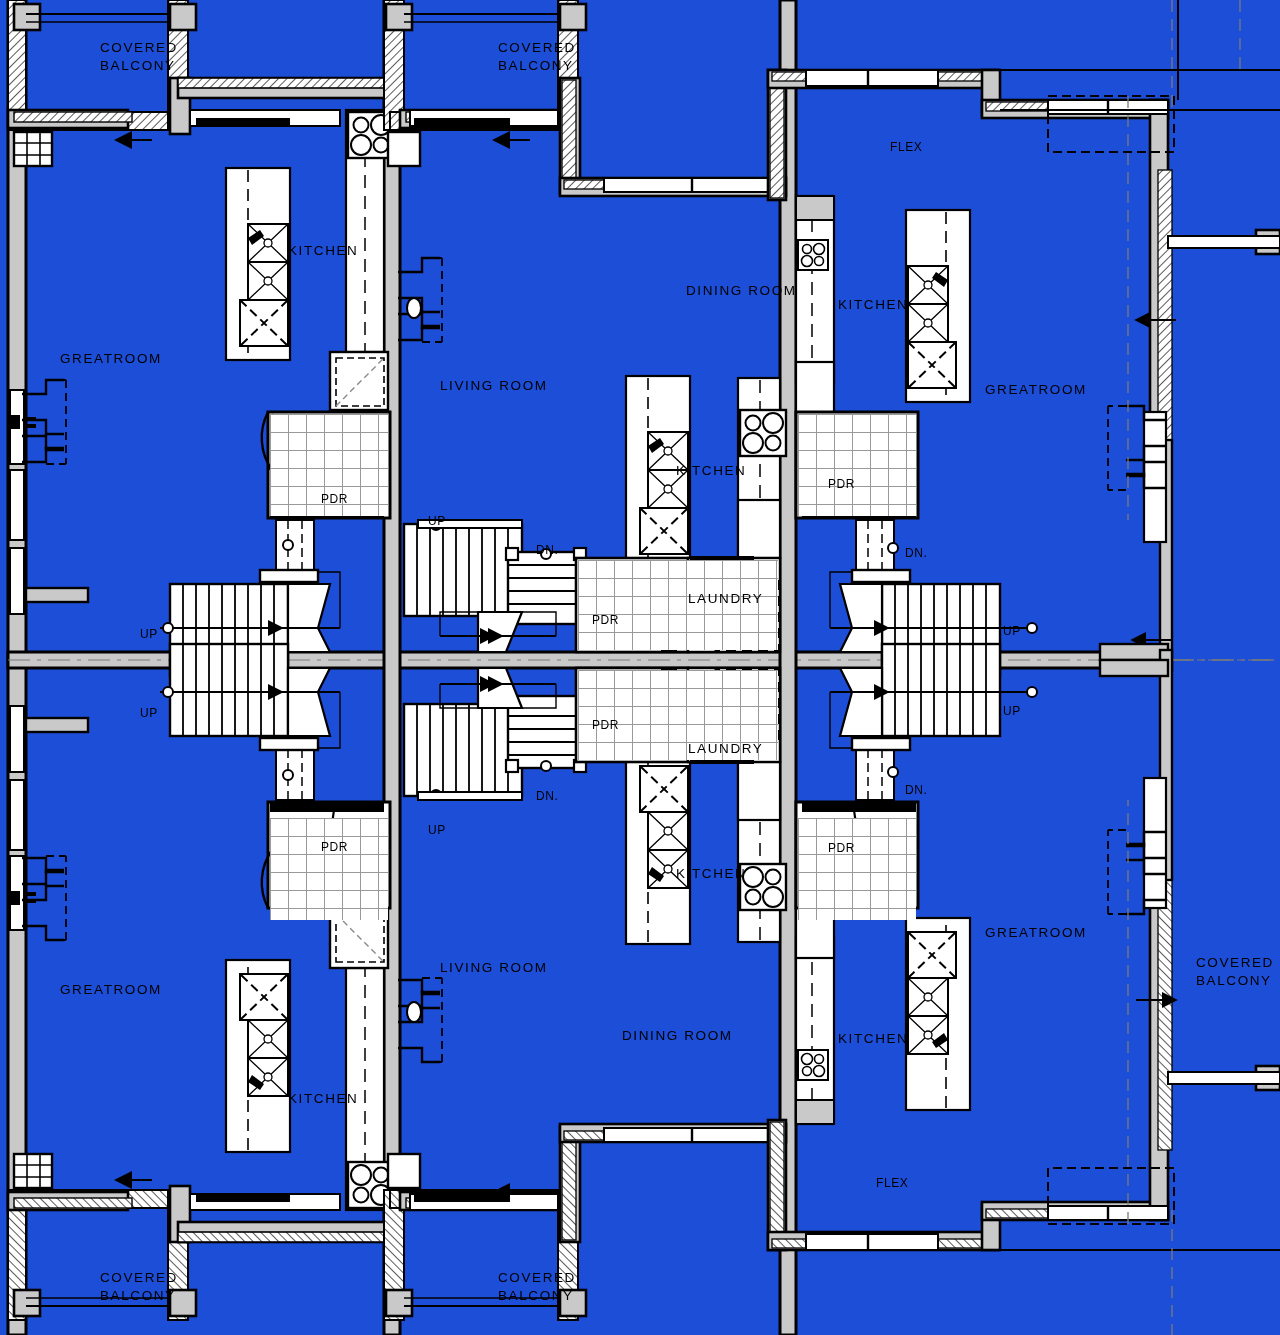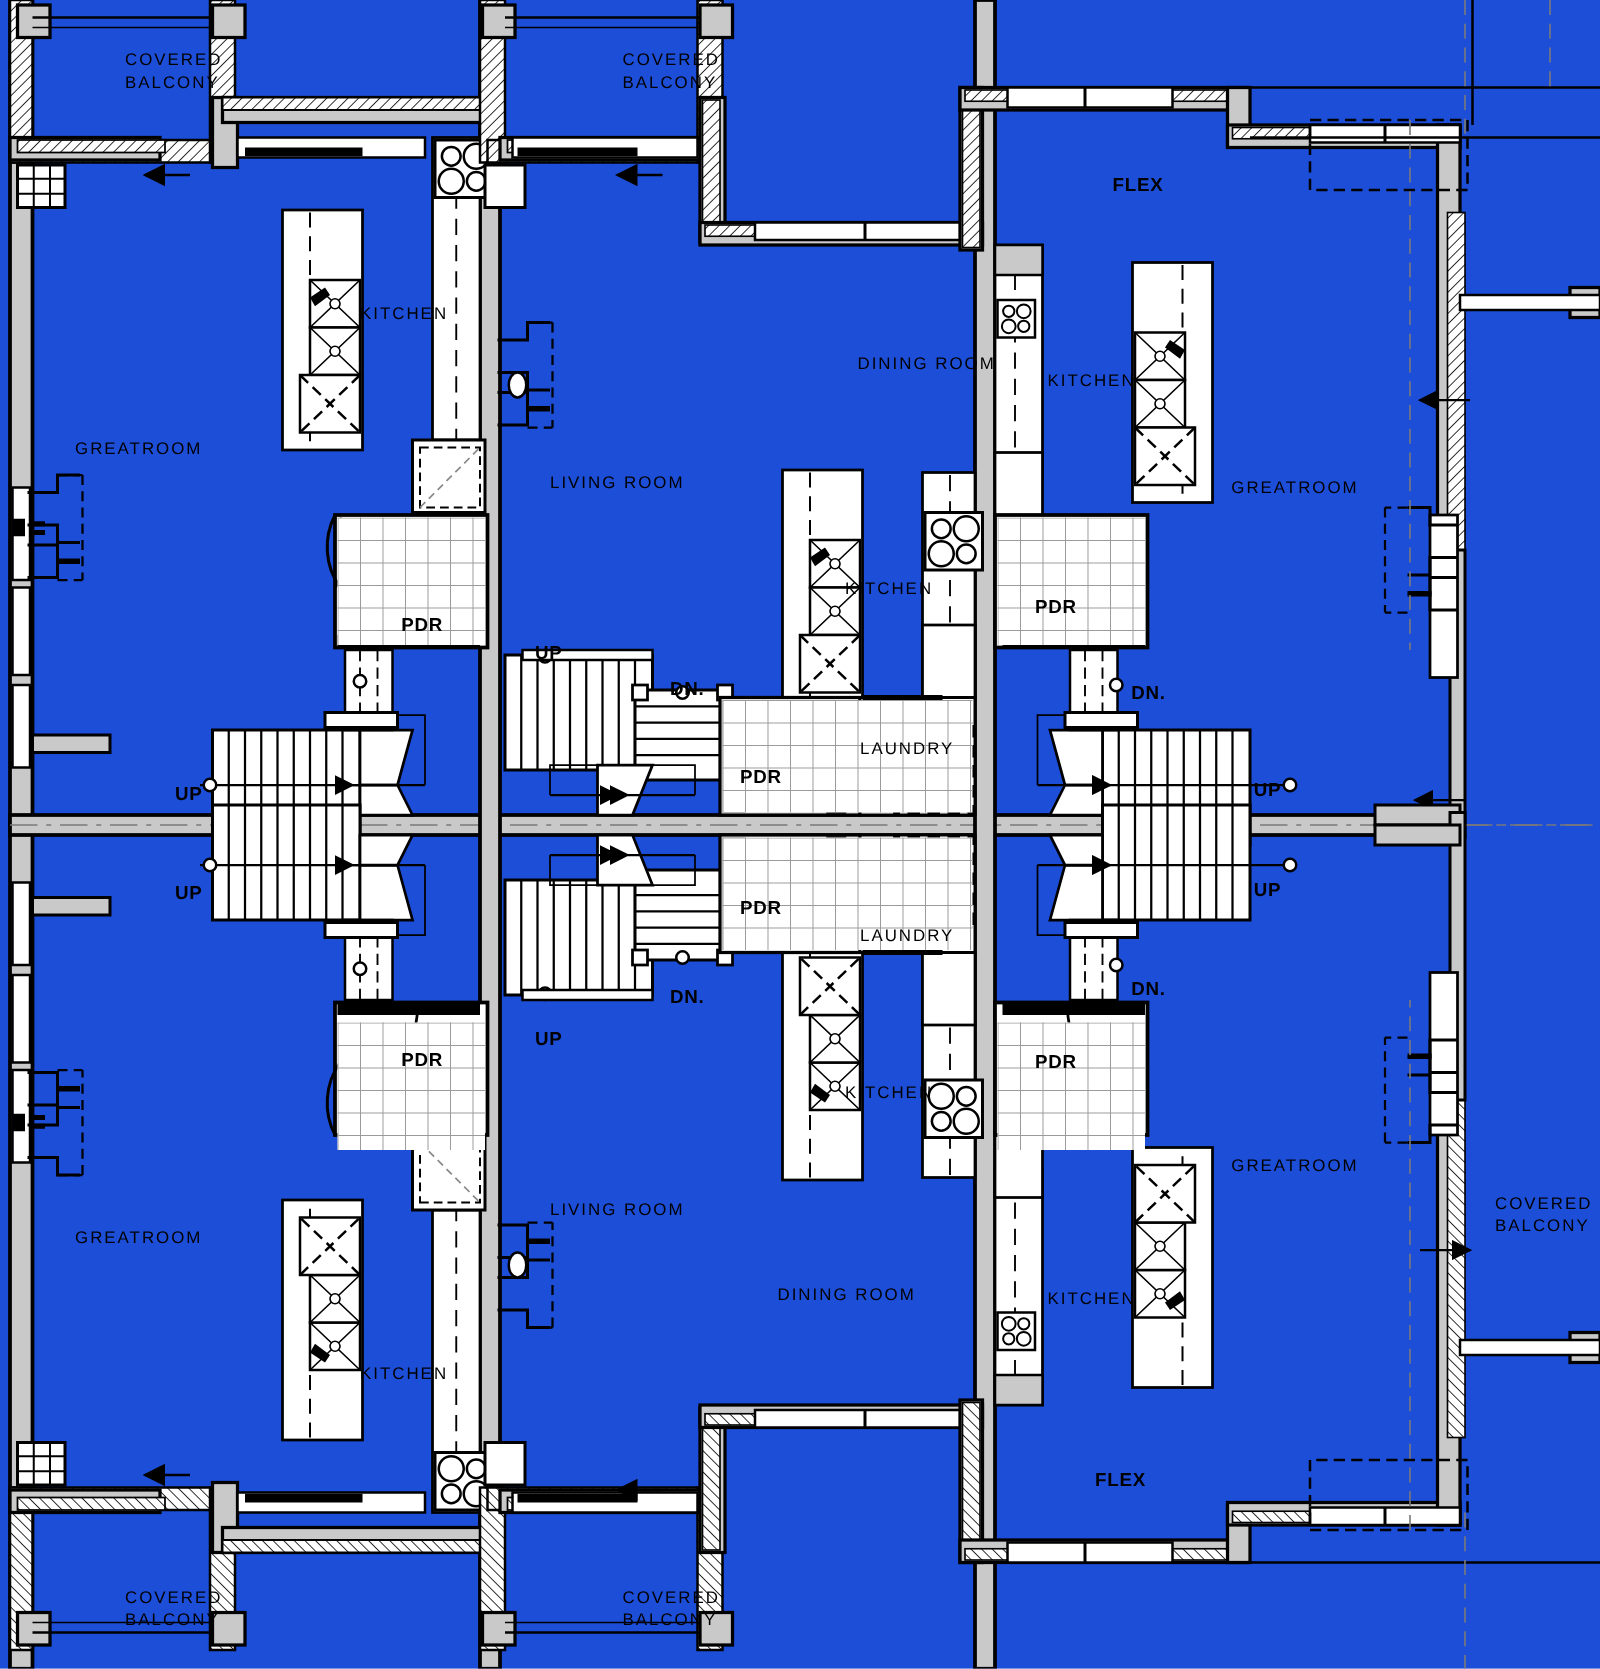--- a/index.html
+++ b/index.html
@@ -1,20 +1,20 @@
 <!DOCTYPE html>
 <html><head>
 <meta charset="utf-8">
 <style>
   html,body{margin:0;padding:0;background:#fff;}
   body{font-family:"Liberation Sans",sans-serif;}
   #plan{position:relative;width:1280px;height:1335px;background:#1d4ed8;overflow:hidden;}
   .lbl{position:absolute;color:#000;white-space:nowrap;letter-spacing:1.6px;
        font-size:13.5px;font-family:"Liberation Sans",sans-serif;}
-  .lbl.sm{font-size:15px;letter-spacing:.6px;font-weight:bold;}
+  .lbl.sm{font-size:12px;letter-spacing:.6px;}
   .tile{position:absolute;background:#fff;
      background-image:linear-gradient(to right,#9a9a9a 1px,transparent 1px),
                       linear-gradient(to bottom,#9a9a9a 1px,transparent 1px);
      background-size:18px 18px;border:none;}
   svg.ovl{position:absolute;left:0;top:0;width:1280px;height:1335px;overflow:visible;}
 </style>
 </head>
 <body>
 
 <div id="plan">

